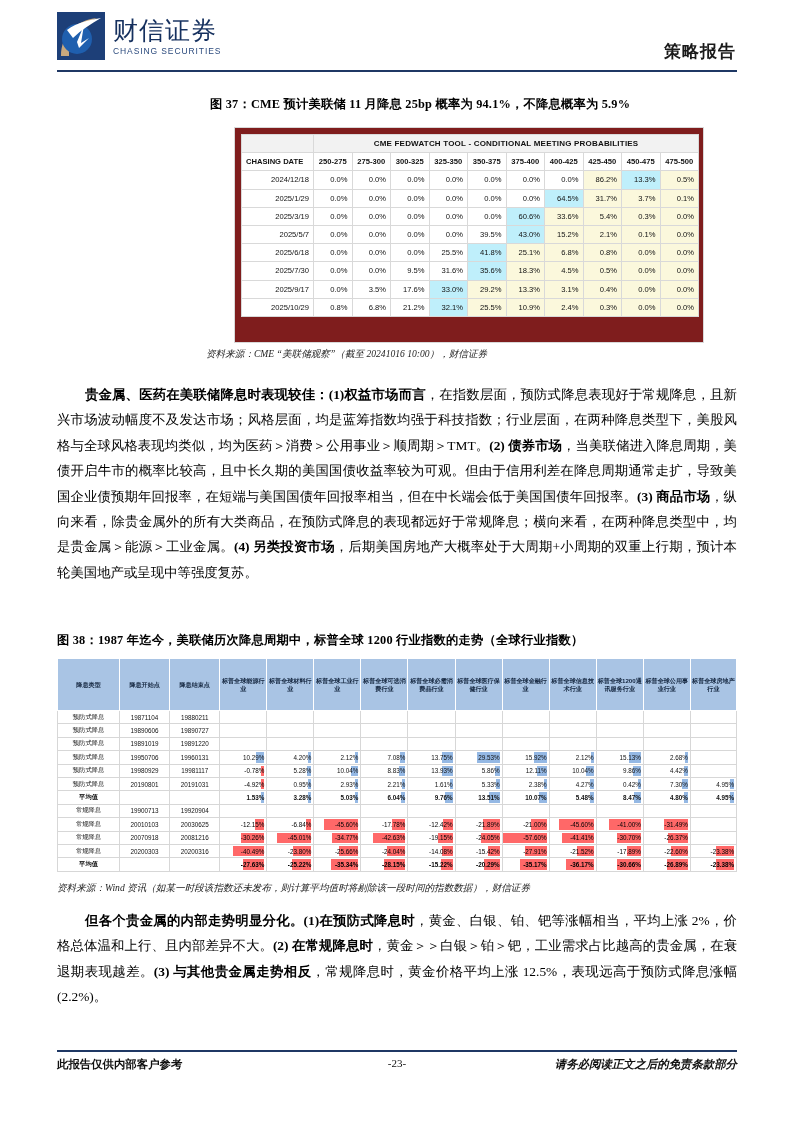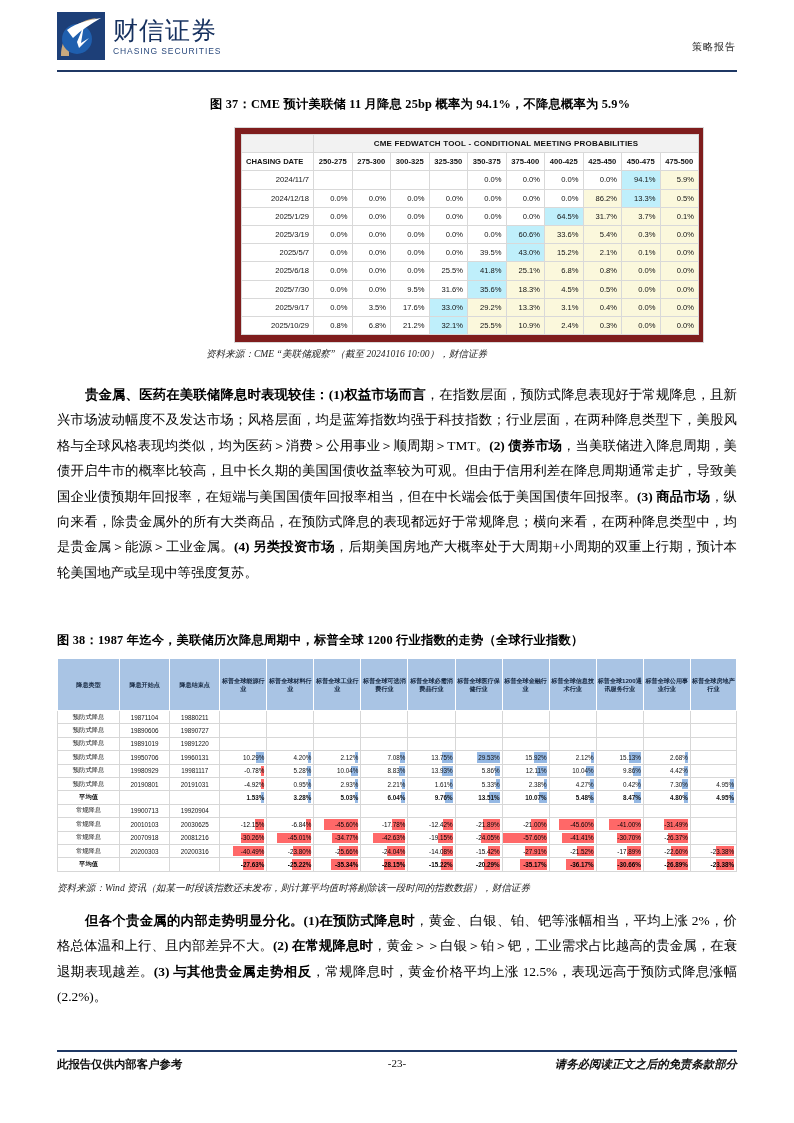--- a/index.html
+++ b/index.html
@@ -13,21 +13,21 @@
   }
   .page{position:relative;width:794px;height:1123px;}
 
   
   .hdr{position:absolute;left:0;top:0;width:794px;height:78px;}
   .logo-wrap{position:absolute;left:57px;top:12px;display:flex;align-items:center;}
   .logo-mark{width:48px;height:48px;position:relative;}
   .logo-text{margin-left:8px;}
   .logo-cn{font-family:"Liberation Sans",sans-serif;font-weight:normal;font-size:25px;letter-spacing:1px;color:#15305e;line-height:27px;}
   .logo-en{font-family:"Liberation Sans",sans-serif;font-size:8.5px;letter-spacing:.9px;color:#2b4a7d;margin-top:2px;}
-  .hdr-right{position:absolute;right:58px;top:40px;font-size:10px;font-weight:normal;color:#1a1a1a;font-family:"Liberation Serif",serif;letter-spacing:1px;}
+  .hdr-right{position:absolute;right:58px;top:40px;font-size:17px;font-weight:bold;color:#1a1a1a;font-family:"Liberation Serif",serif;letter-spacing:1px;}
   .hdr-rule{position:absolute;left:57px;top:70px;width:680px;height:2px;background:#1f3864;}
 
   
   .fig-title{font-family:"Liberation Serif",serif;font-weight:bold;font-size:12.3px;color:#000;letter-spacing:.2px;}
   #fig37-title{position:absolute;left:210px;top:96px;}
   .fig38-block{position:absolute;left:57px;top:632px;}
 
   .cme-box{position:absolute;left:234px;top:127px;width:470px;height:216px;background:#7f1d1d;border:1px solid #d8d8d8;box-sizing:border-box;padding:6px;}
   table.cme{border-collapse:collapse;width:458px;font-family:"Liberation Sans",sans-serif;font-size:7.6px;background:#fff;table-layout:fixed;}
   table.cme td,table.cme th{border:1px solid #d9d9d9;height:17.2px;text-align:right;padding:0 4px;font-weight:bold;color:#111;}
@@ -138,33 +138,20 @@
           <th>350-375</th>
           <th>375-400</th>
           <th>400-425</th>
           <th>425-450</th>
           <th>450-475</th>
           <th>475-500</th>
         </tr>
       </thead>
       <tbody id="cme-body">
           <tr>
-            <td class="date">2024/11/7</td>
-            <td></td>
-            <td></td>
-            <td></td>
-            <td></td>
-            <td>0.0%</td>
-            <td>0.0%</td>
-            <td>0.0%</td>
-            <td>0.0%</td>
-            <td class="hl-blue">94.1%</td>
-            <td class="hl-cream">5.9%</td>
-          </tr>
-          <tr>
             <td class="date">2024/12/18</td>
             <td>0.0%</td>
             <td>0.0%</td>
             <td>0.0%</td>
             <td>0.0%</td>
             <td>0.0%</td>
             <td>0.0%</td>
             <td>0.0%</td>
             <td class="hl-cream">86.2%</td>
             <td class="hl-blue">13.3%</td>

